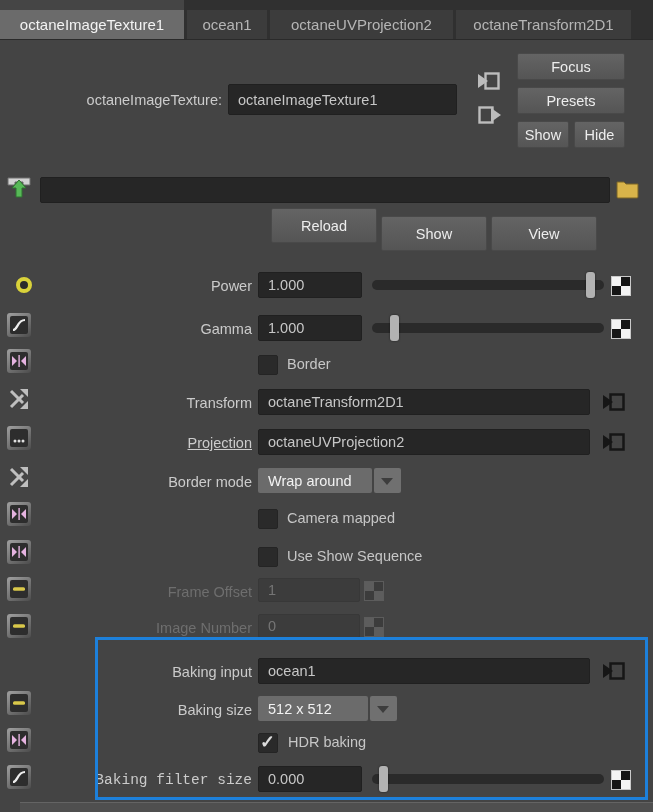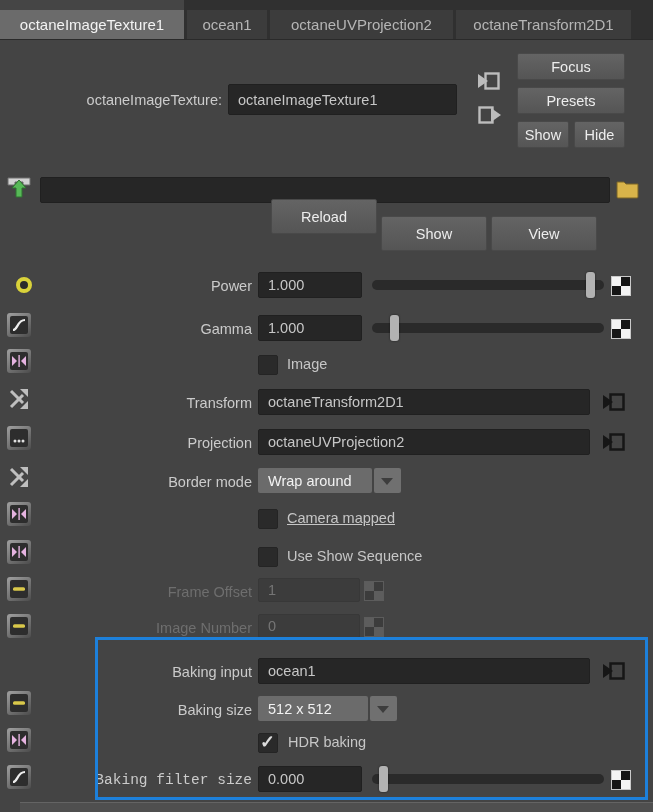--- a/index.html
+++ b/index.html
@@ -89,21 +89,21 @@
     <path d="M2,4 h22 v7 h-7 v-3 h-8 v3 h-7 z" fill="#d2d2d2" stroke="#6f6f6f" stroke-width="1"></path>
     <polygon points="13,6 6,14 10,14 10,23 16,23 16,14 20,14" fill="#57b957" stroke="#2f7030" stroke-width="1"></polygon>
   </svg>
 </span>
 <input class="field" style="left: 40px; top: 177px; width: 570px; height: 26px;" value="">
 <span class="icon" style="left:615px;top:178px;">
   <svg width="25" height="21" viewBox="0 0 25 21">
       <path d="M2,4 h7 l2,2 h12 v13 a1,1 0 0 1 -1,1 H3 a1,1 0 0 1 -1,-1 z" fill="#d9b44a" stroke="#7a6426" stroke-width="1"></path>
     </svg>
 </span>
-<button class="btn" style="left:271px;top:199px;width:106px;height:35px;text-align:center;">Reload</button>
+<button class="btn" style="left:271px;top:208px;width:106px;height:35px;text-align:center;">Reload</button>
 <button class="btn" style="left:381px;top:216px;width:106px;height:35px;">Show</button>
 <button class="btn" style="left:491px;top:216px;width:106px;height:35px;">View</button>
 
 <span class="ring" style="left:16px;top:277px;"></span>
 <span class="ibox" style="left:7px;top:313px;">
     <span class="inner">
       <svg width="18" height="18" viewBox="0 0 18 18">
         <path d="M3,14 C8,14 7,4 15,4" stroke="#ededed" stroke-width="2.2" fill="none"></path>
       </svg>
     </span>
@@ -208,46 +208,46 @@
 
 <div class="lbl" style="top:321px;">Gamma</div>
 <input class="field" style="left: 258px; top: 315px; width: 104px; height: 26px;" value="1.000">
 <div class="slider" style="top:315px;">
   <div class="track"></div>
   <div class="handle" style="left: 18px;"></div>
 </div>
 <div class="checker" style="left:611px;top:319px;"></div>
 
 <div class="checkbox" style="left:258px;top:355px;"></div>
-<div class="cb-label" style="left:287px;top:356px;">Image</div>
+<div class="cb-label" style="left:287px;top:356px;">Border</div>
 
 <div class="lbl" style="top:395px;">Transform</div>
 <input class="field" style="left: 258px; top: 389px; width: 332px; height: 26px;" value="octaneTransform2D1">
 <span class="icon" style="left:602px;top:390px;">
   <svg width="24" height="24" viewBox="0 0 24 24">
       <polygon points="1,5 1,19 11,12" fill="#161616"></polygon>
       <rect x="8.5" y="4.5" width="13" height="15" fill="none" stroke="#161616" stroke-width="2.5"></rect>
     </svg>
 </span>
 
-<div class="lbl" style="top:435px;">Projection</div>
+<div class="lbl" style="top:435px;text-decoration:underline;">Projection</div>
 <input class="field" style="left: 258px; top: 429px; width: 332px; height: 26px;" value="octaneUVProjection2">
 <span class="icon" style="left:602px;top:430px;">
   <svg width="24" height="24" viewBox="0 0 24 24">
       <polygon points="1,5 1,19 11,12" fill="#161616"></polygon>
       <rect x="8.5" y="4.5" width="13" height="15" fill="none" stroke="#161616" stroke-width="2.5"></rect>
     </svg>
 </span>
 
 <div class="lbl" style="top:474px;">Border mode</div>
 <div class="dd" style="left:258px;top:468px;width:114px;">Wrap around</div>
 <div class="dd-arrow" style="left:374px;top:468px;"></div>
 
 <div class="checkbox" style="left:258px;top:509px;"></div>
-<div class="cb-label" style="left:287px;top:510px;text-decoration:underline;">Camera mapped</div>
+<div class="cb-label" style="left:287px;top:510px;">Camera mapped</div>
 <div class="checkbox" style="left:258px;top:547px;"></div>
 <div class="cb-label" style="left:287px;top:548px;">Use Show Sequence</div>
 
 <div class="lbl disabled" style="top:620px;">Image Number</div>
 <input class="field disabled" style="left: 258px; top: 578px; width: 102px; height: 24px;" disabled="" value="1">
 <div class="checker dim" style="left:364px;top:581px;"></div>
 <div class="lbl disabled" style="top:584px;">Frame Offset</div>
 <input class="field disabled" style="left: 258px; top: 614px; width: 102px; height: 24px;" disabled="" value="0">
 <div class="checker dim" style="left:364px;top:617px;"></div>
 

